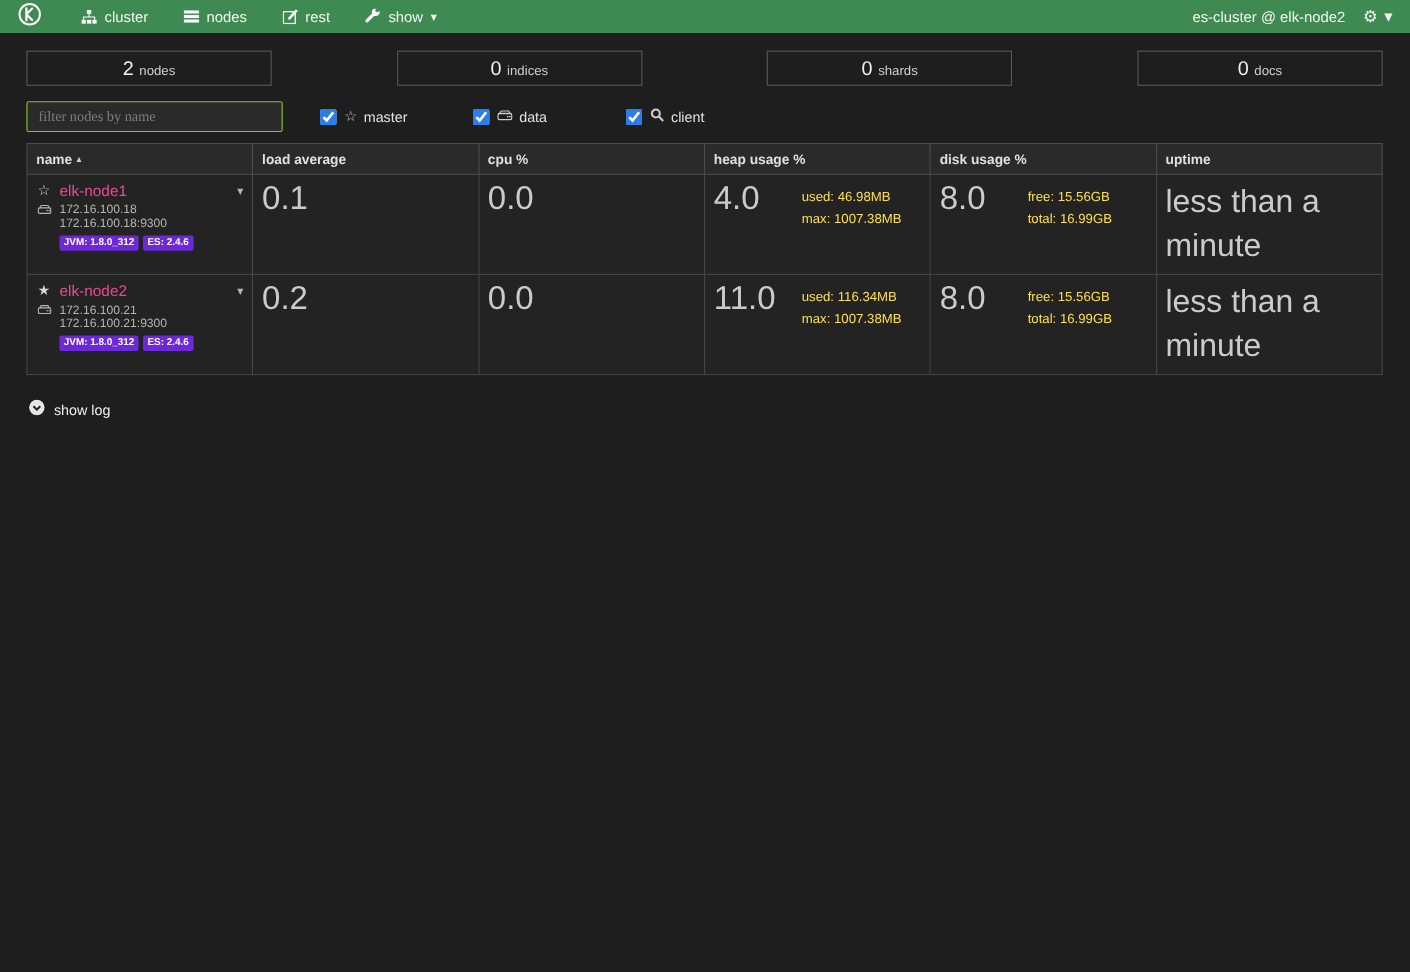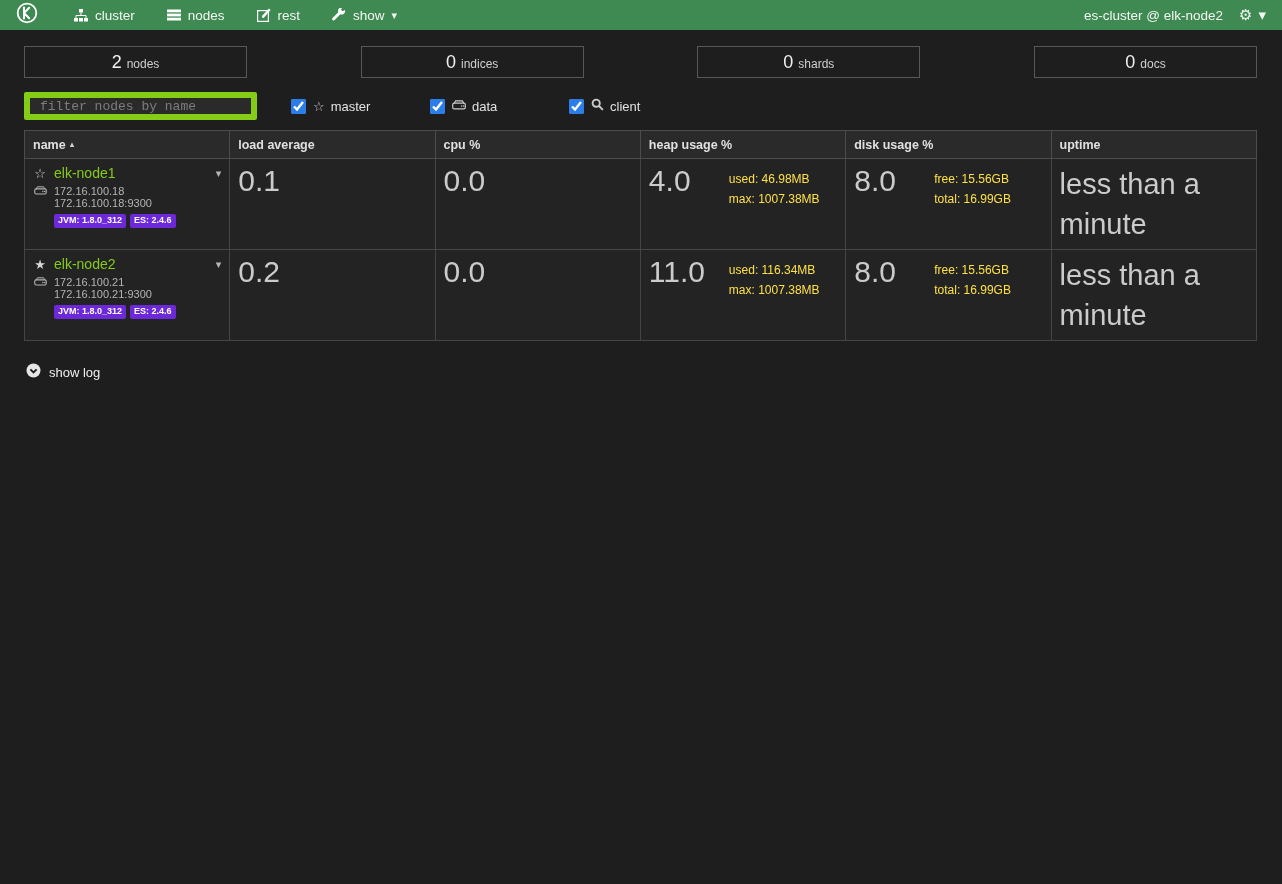--- a/index.html
+++ b/index.html
@@ -46,23 +46,23 @@
   .stat-value { font-size:18px; color:#f0f0f0; }
   .stat-label { font-size:12px; color:#cfcfcf; padding-top:3px; }
 
   
   .filter-row {
     display:flex; align-items:center;
     margin:14px 24px 0 24px;
   }
   .filter-input {
     width:233px; height:28px;
-    background:#2a2a2a; border:6px solid #84cc16; border-radius:2px;
+    background:#2a2a2a; border:1px solid #84cc16; border-radius:2px;
     color:#eab308; font-size:13px; padding:0 10px;
-    font-family:Liberation Mono, monospace;
+    font-family:Liberation Serif, serif;
     outline:none;
   }
   .filter-input::placeholder { color:#7d7d7d; }
   .cb-group { display:flex; align-items:center; gap:7px; margin-left:34px; width:105px; }
   .cb-group input[type=checkbox] {
     width:15px; height:15px; accent-color:#2b7de9; margin:0; cursor:pointer;
   }
   .cb-label { font-size:13px; color:#e2e2e2; display:flex; align-items:center; gap:6px; }
   .cb-label .glyph { font-size:13px; color:#ccc; }
 
@@ -89,21 +89,21 @@
   .big-num { font-size:30px; color:#cbcbcb; line-height:1.15; }
   .metric { display:flex; }
   .metric .big-num { width:80px; flex:none; }
   .metric-details { font-size:12px; color:#fde047; line-height:20px; padding-top:5px; }
   .uptime-text { font-size:29px; color:#cbcbcb; line-height:1.38; }
 
   
   .nl { display:flex; align-items:center; gap:7px; }
   .name-line { margin-top:1px; }
   .node-star { font-size:13px; color:#d6d6d6; width:14px; text-align:center; flex:none; }
-  .node-name { font-size:14px; color:#84cc16; }
+  .node-name { font-size:14px; color:#ec4899; }
   .row-caret { margin-left:auto; color:#b5b5b5; font-size:11px; cursor:pointer; }
   .ip-line { margin-top:4px; font-size:11px; color:#b5b5b5; }
   .ip-line .hdd { width:14px; flex:none; display:flex; justify-content:center; }
   .transport-line { margin-left:21px; margin-top:0; font-size:11px; color:#b5b5b5; }
   .badge-line { margin-left:21px; margin-top:5px; display:flex; gap:4px; }
   .badge {
     background:#6d28d9; color:#fff;
     font-size:9px; font-weight:bold;
     padding:2px 4px 2px; border-radius:2px; line-height:1.1;
   }

